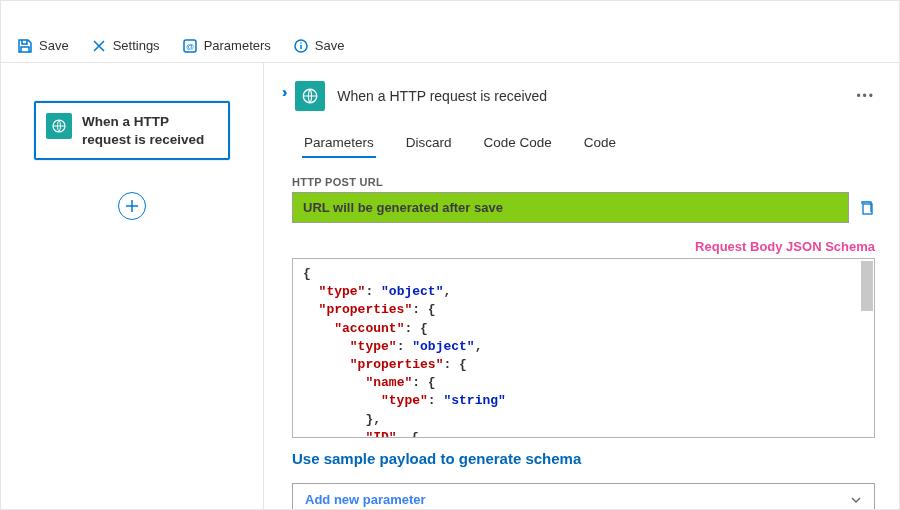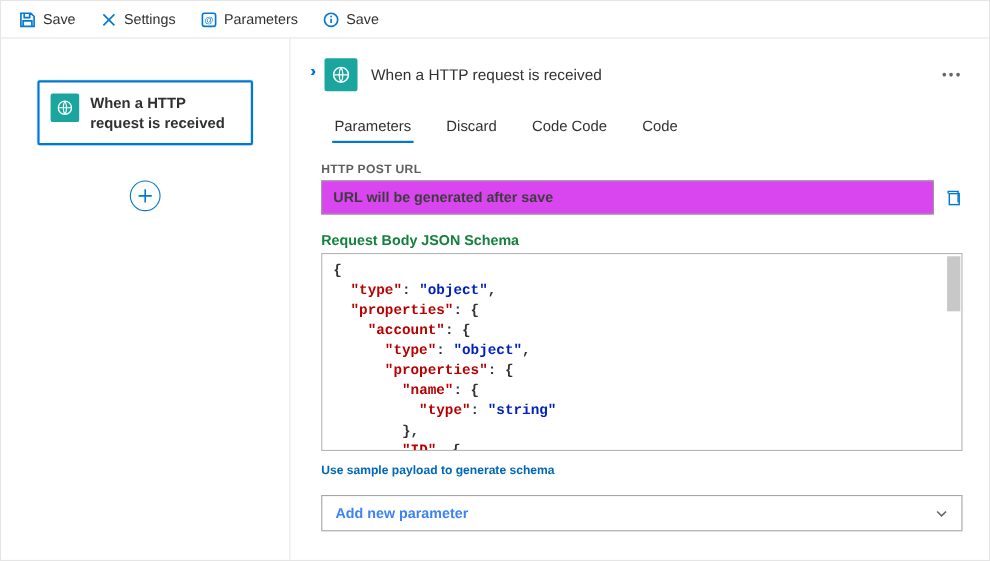--- a/index.html
+++ b/index.html
@@ -13,20 +13,21 @@
     overflow: hidden;
     border: 1px solid #e5e5e5;
   }
   .toolbar {
     display: flex;
     align-items: center;
     height: 34px;
     padding: 0 8px;
     border-bottom: 1px solid #e5e5e5;
     gap: 6px;
+    margin-top: 28px;
   }
   .tbtn {
     display: flex;
     align-items: center;
     gap: 6px;
     padding: 4px 8px;
     color: #323130;
     cursor: pointer;
     font-size: 13px;
   }
@@ -147,46 +148,46 @@
     font-size: 11px;
     color: #605e5c;
     letter-spacing: 0.3px;
     margin-bottom: 4px;
   }
   .url-row {
     display:flex; align-items:center; gap:10px; margin-bottom:16px;
   }
   .url-box {
     flex:1;
-    background: #d946ef;
+    background: #84cc16;
     border: 1px solid #9b9b9b;
     padding: 7px 10px;
     font-size: 13px;
     color: #3c3c3c;
   }
   .copy-icon { width:16px;height:16px; cursor:pointer; color:#0078d4;}
-  .body-label { font-size: 13px; color:#15803d; margin-bottom:4px;}
+  .body-label { font-size: 13px; color:#ec4899; margin-bottom:4px;text-align:right;}
   .schema-box {
     width: 100%;
     height: 180px;
     border: 1px solid #b5b5b5;
     padding: 6px 10px;
     font-family: Consolas, "Courier New", monospace;
     font-size: 13px;
     overflow: hidden;
     white-space: pre;
     line-height: 1.4;
     position:relative;
   }
   .j-punc{color:#333;}
   .j-key{color:#b80000;}
   .j-str{color:#0020c2;}
   .link {
     color: #0066b8;
-    font-size: 11px;
+    font-size: 15px;
     margin: 12px 0 16px 0;
     display:inline-block;
     cursor:pointer;
   }
   .add-param {
     border: 1px solid #a6a6a6;
     padding: 8px 12px;
     font-size: 13px;
     color: #3b82f6;
     display:flex; align-items:center; justify-content:space-between;

